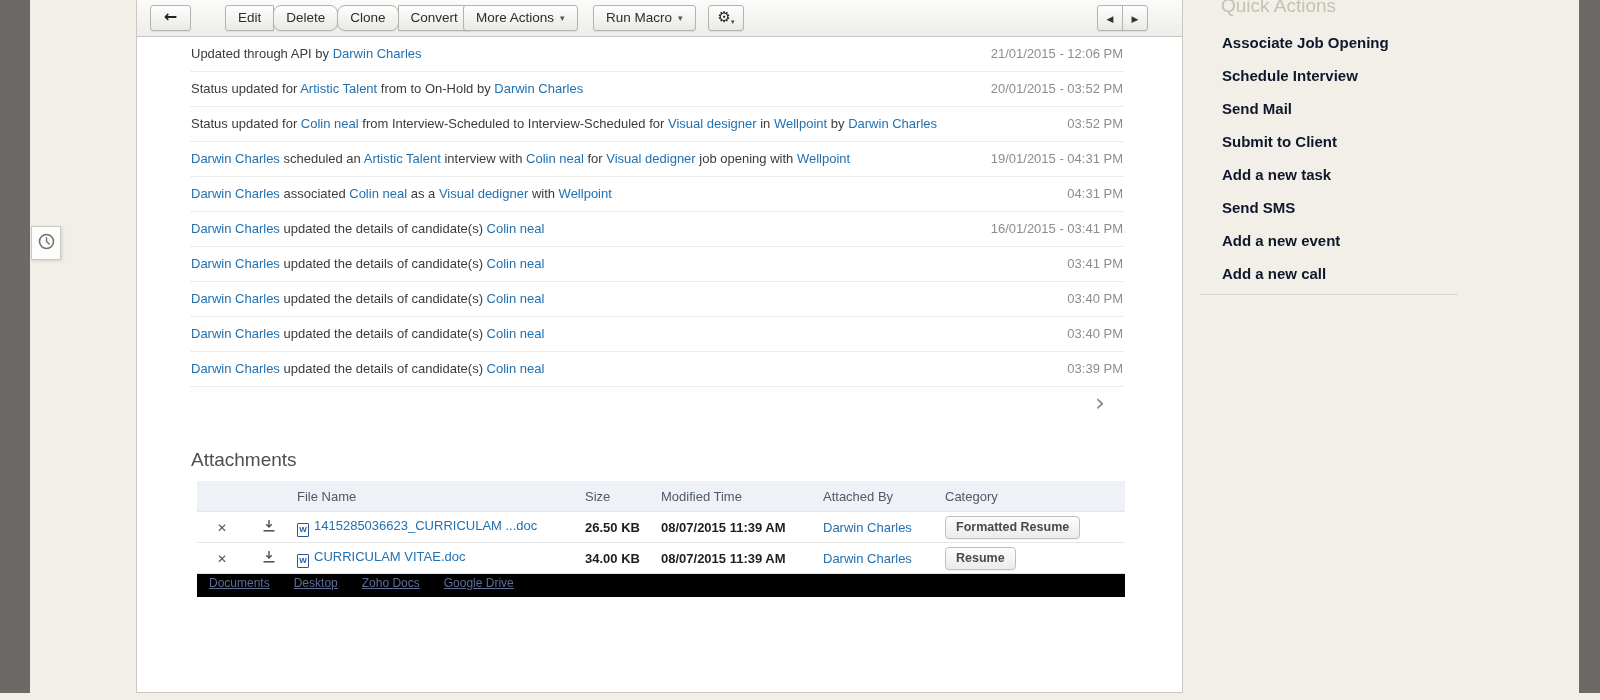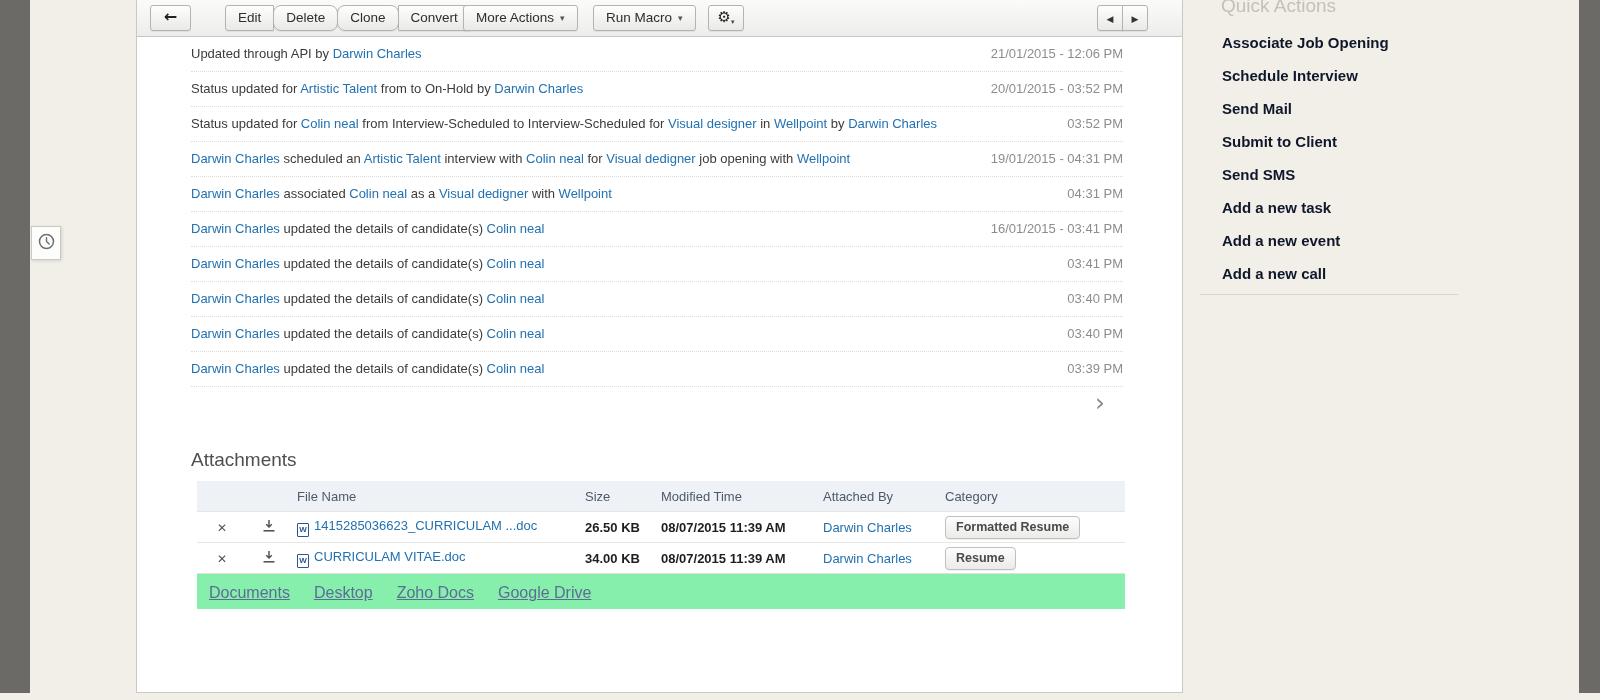--- a/index.html
+++ b/index.html
@@ -95,22 +95,22 @@
     color:#2a5699;font-size:8px;font-weight:bold;line-height:12px;text-align:center;
     margin-right:5px;vertical-align:-2px;
   }
   .badge{
     display:inline-block;padding:3px 10px 4px;border:1px solid #bfbfbd;border-radius:4px;
     background:linear-gradient(#fdfdfd,#ebebe9);font-size:12.5px;color:#4a4a4a;
     box-shadow:0 1px 1px rgba(0,0,0,.06);white-space:nowrap;font-weight:bold;
   }
   .att-footer{
     margin-left:6px;width:928px;box-sizing:border-box;
-    background:#86efac;border-top:1px solid #e0e0de;
-    padding:10px 0 7px 12px;font-size:16px;
+    background:#000000;border-top:1px solid #e0e0de;
+    padding:2px 0 7px 12px;font-size:12px;
   }
   .att-footer a{
     color:#5d6d96;text-decoration:underline;margin-right:24px;cursor:pointer;
   }
 
   
   .clock-btn{
     position:absolute;left:31px;top:226px;width:30px;height:34px;
     background:#fdfdfc;border:1px solid #ccc9c3;box-sizing:border-box;
     box-shadow:1px 1px 3px rgba(0,0,0,.12);
@@ -275,19 +275,19 @@
   </div>
 </div>
 
 <div class="sidebar">
   <h2 class="qa-title">Quick Actions</h2>
   <div class="qa-items" id="qa-items">
       <div class="qa-item">Associate Job Opening</div>
       <div class="qa-item">Schedule Interview</div>
       <div class="qa-item">Send Mail</div>
       <div class="qa-item">Submit to Client</div>
+      <div class="qa-item">Add a new task</div>
       <div class="qa-item">Send SMS</div>
-      <div class="qa-item">Add a new task</div>
       <div class="qa-item">Add a new event</div>
       <div class="qa-item">Add a new call</div>
     </div>
   <div class="qa-divider"></div>
 </div>
 
 </body></html>

